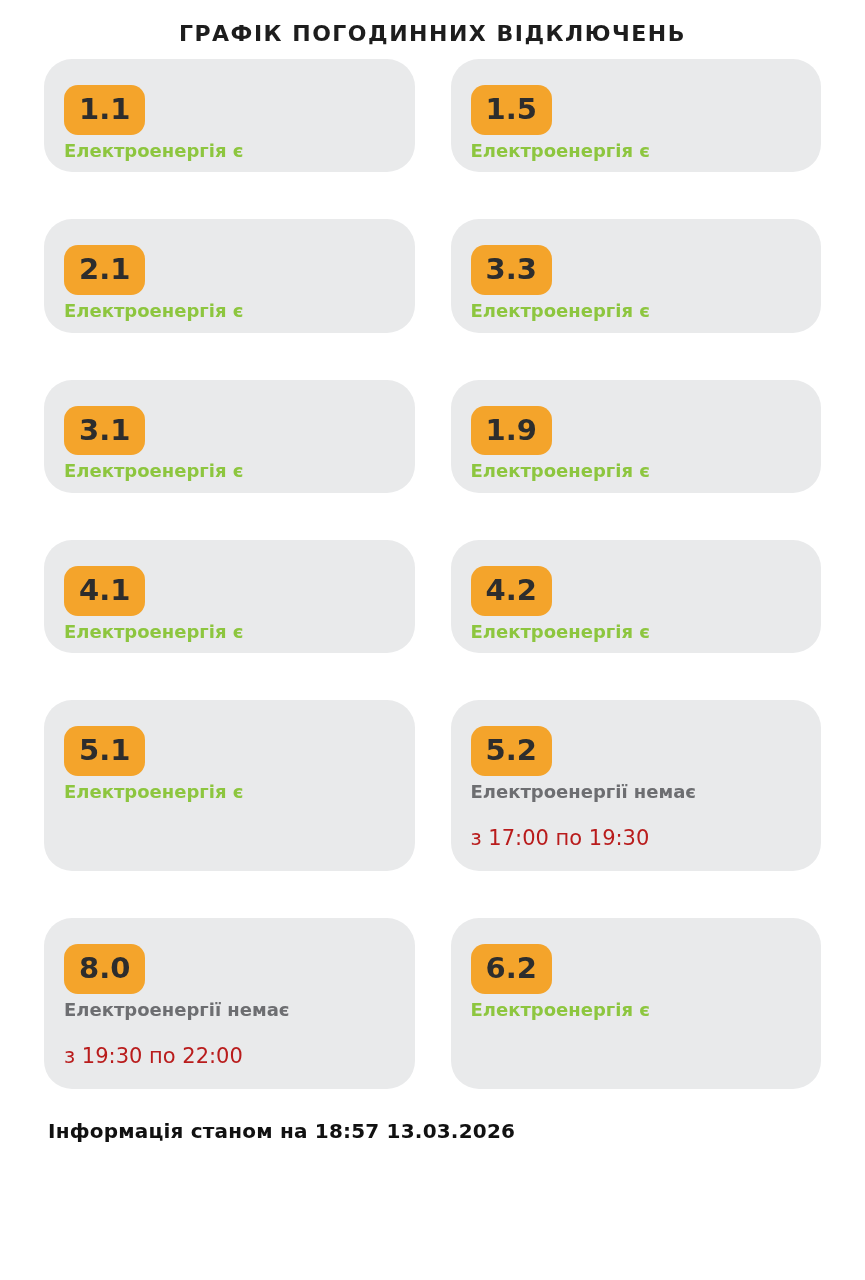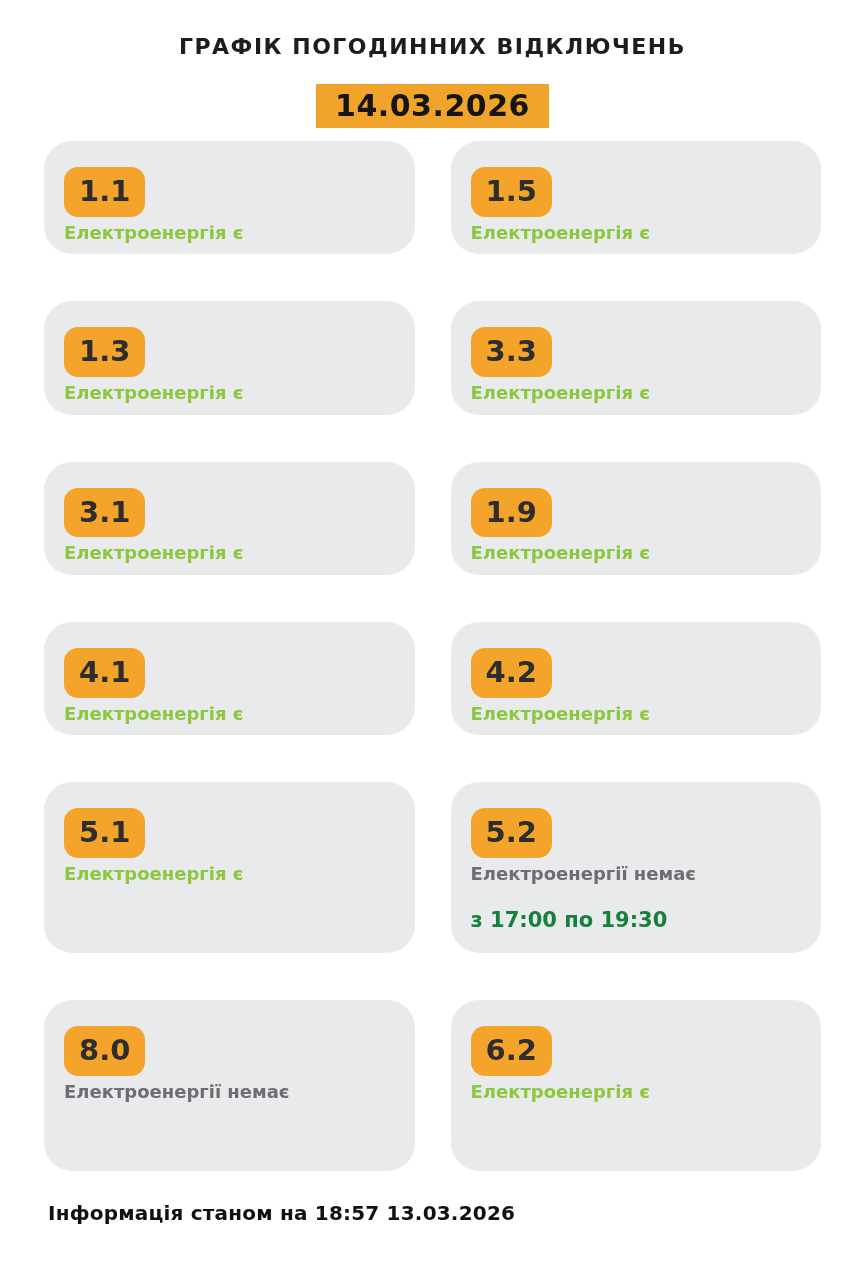--- a/index.html
+++ b/index.html
@@ -21,21 +21,21 @@
     margin: 0 auto;
   }
   .page {
     width: 865px;
     height: 1280px;
     background: #ffffff;
     overflow: hidden;
     position: relative;
   }
   .title {
-    padding-top: 34px;
+    padding-top: 21px;
     text-align: center;
     font-size: 22px;
     font-weight: bold;
     letter-spacing: 1.5px;
     color: var(--text-dark);
   }
   .date-badge {
     width: fit-content;
     margin: 25px auto 0 auto;
     background: var(--date-orange);
@@ -73,22 +73,22 @@
   .status {
     font-size: 18px;
     font-weight: bold;
     line-height: 1.25;
   }
   .card[data-state="on"] .status { color: var(--status-on); }
   .card[data-state="off"] .status { color: var(--status-off); }
   .time {
     margin-top: 23px;
     font-size: 21px;
-    font-weight: bold;
-    color: #15803d;
+    font-weight: normal;
+    color: #b91c1c;
   }
   .time:empty { display: none; }
   .footer {
     display: flex;
     justify-content: space-between;
     align-items: flex-end;
     padding: 30px 20px 0 48px;
   }
   .info {
     font-size: 20px;
@@ -113,38 +113,37 @@
     white-space: nowrap;
   }
 </style>
 </head>
 <body>
 
 <div class="page">
 
   <h1 class="title">ГРАФІК ПОГОДИННИХ ВІДКЛЮЧЕНЬ</h1>
 
-  <div class="date-badge">14.03.2026</div>
 
   <div class="grid">
 
     <div class="card" data-state="on">
       <div class="badge">1.1</div>
       <div class="status">Електроенергія є</div>
       
     </div>
 
     <div class="card" data-state="on">
       <div class="badge">1.5</div>
       <div class="status">Електроенергія є</div>
       
     </div>
 
     <div class="card" data-state="on">
-      <div class="badge">1.3</div>
+      <div class="badge">2.1</div>
       <div class="status">Електроенергія є</div>
       
     </div>
 
     <div class="card" data-state="on">
       <div class="badge">3.3</div>
       <div class="status">Електроенергія є</div>
       
     </div>
 
@@ -180,20 +179,21 @@
 
     <div class="card tall" data-state="off">
       <div class="badge">5.2</div>
       <div class="status">Електроенергії немає</div>
       <div class="time">з 17:00 по 19:30</div>
     </div>
 
     <div class="card tall" data-state="off">
       <div class="badge">8.0</div>
       <div class="status">Електроенергії немає</div>
+      <div class="time">з 19:30 по 22:00</div>
     </div>
 
     <div class="card tall" data-state="on">
       <div class="badge">6.2</div>
       <div class="status">Електроенергія є</div>
       
     </div>
 
   </div>
 

